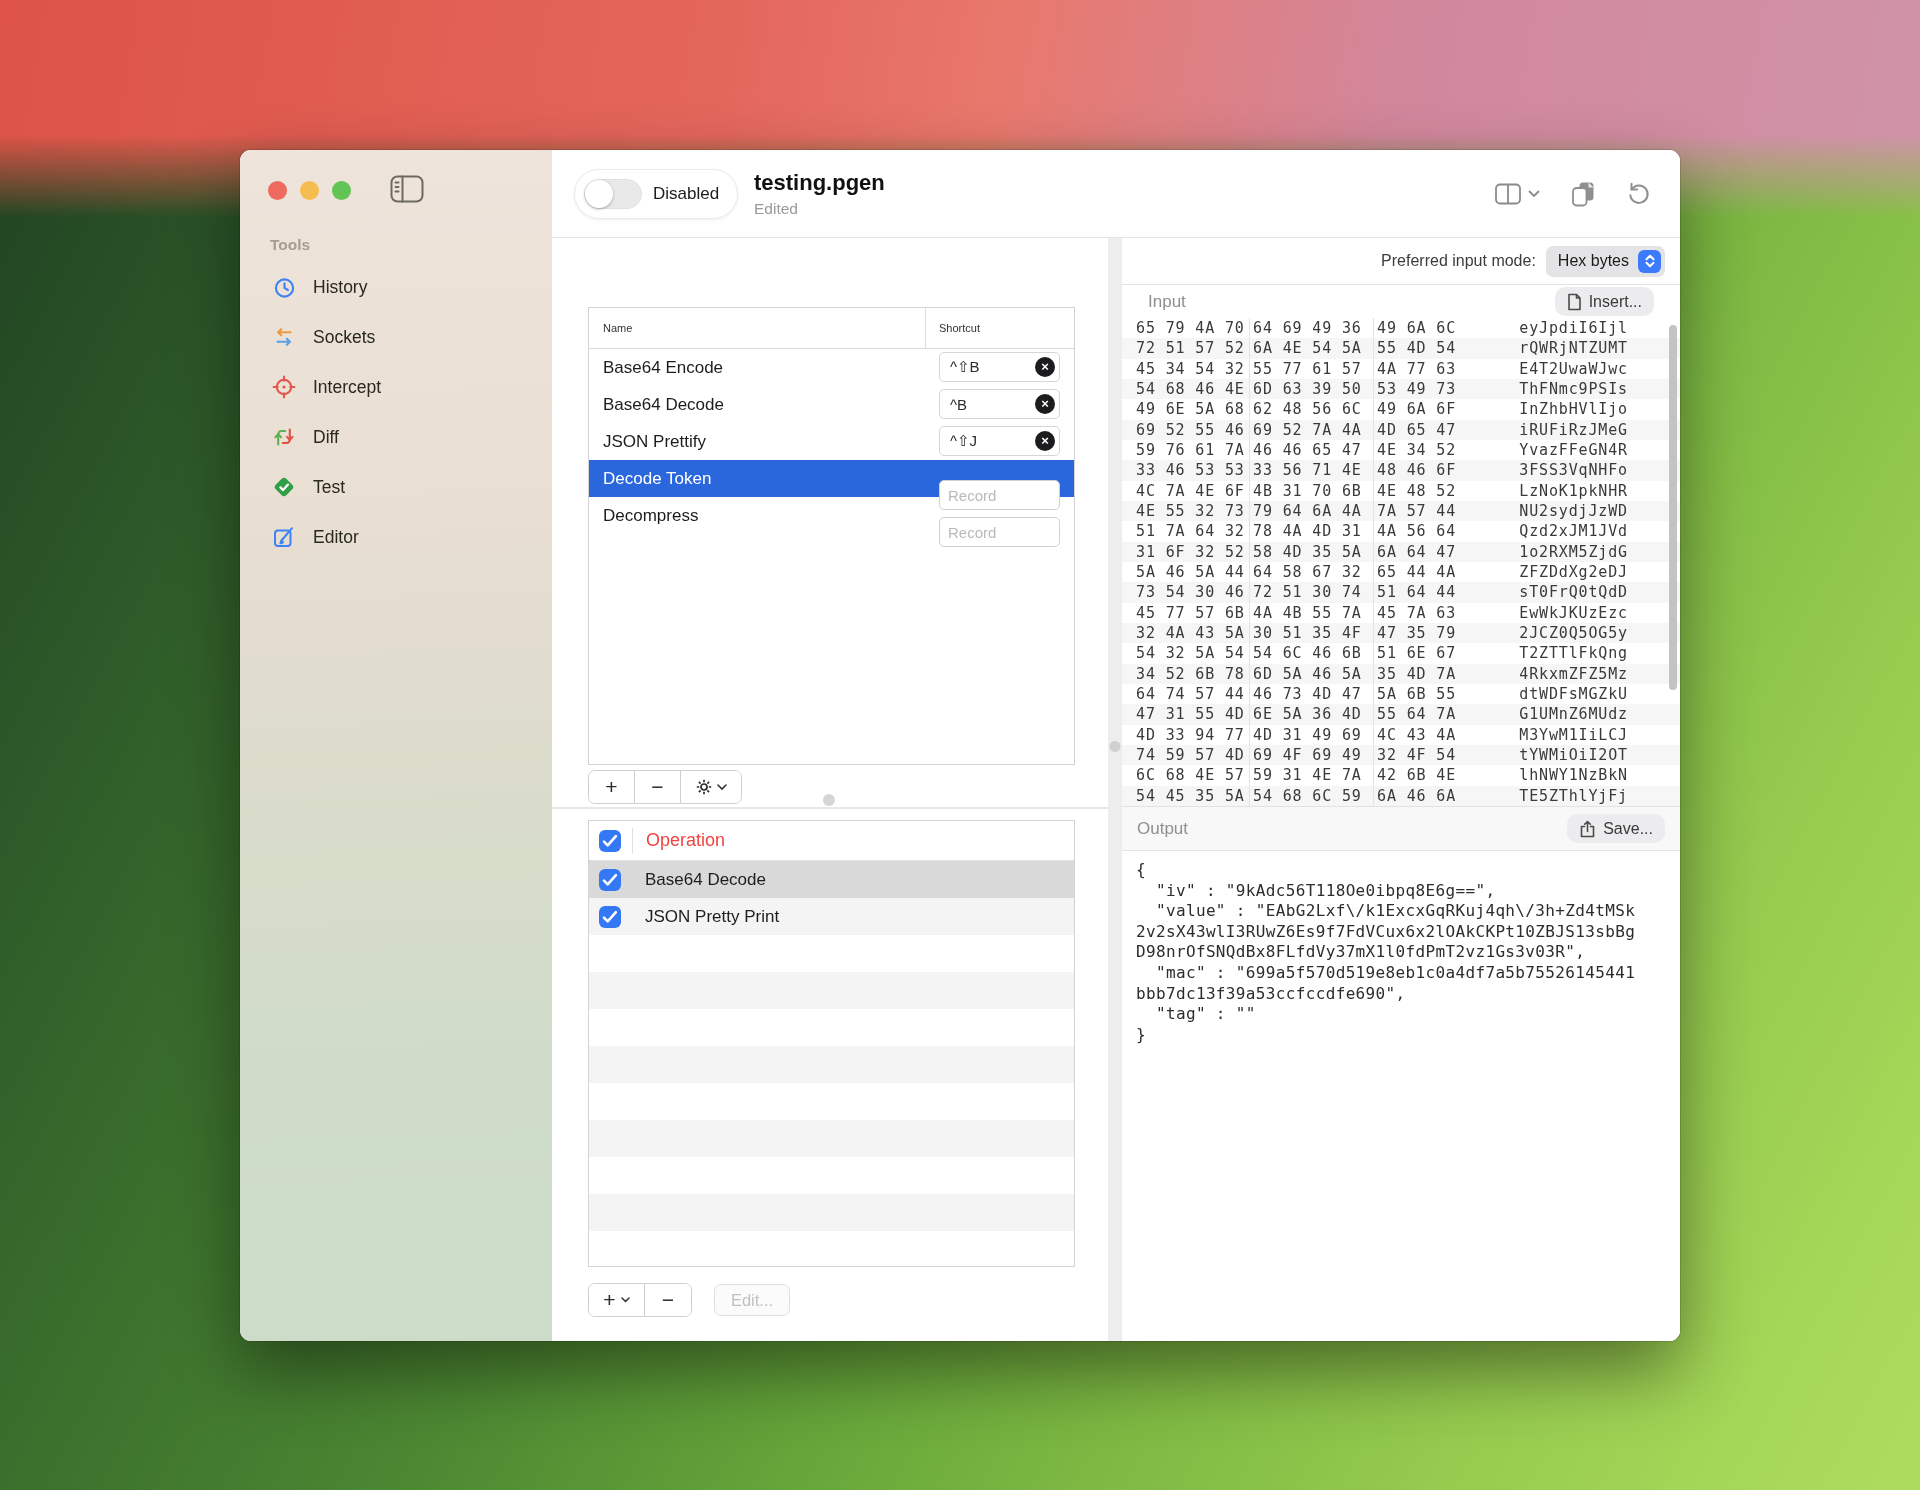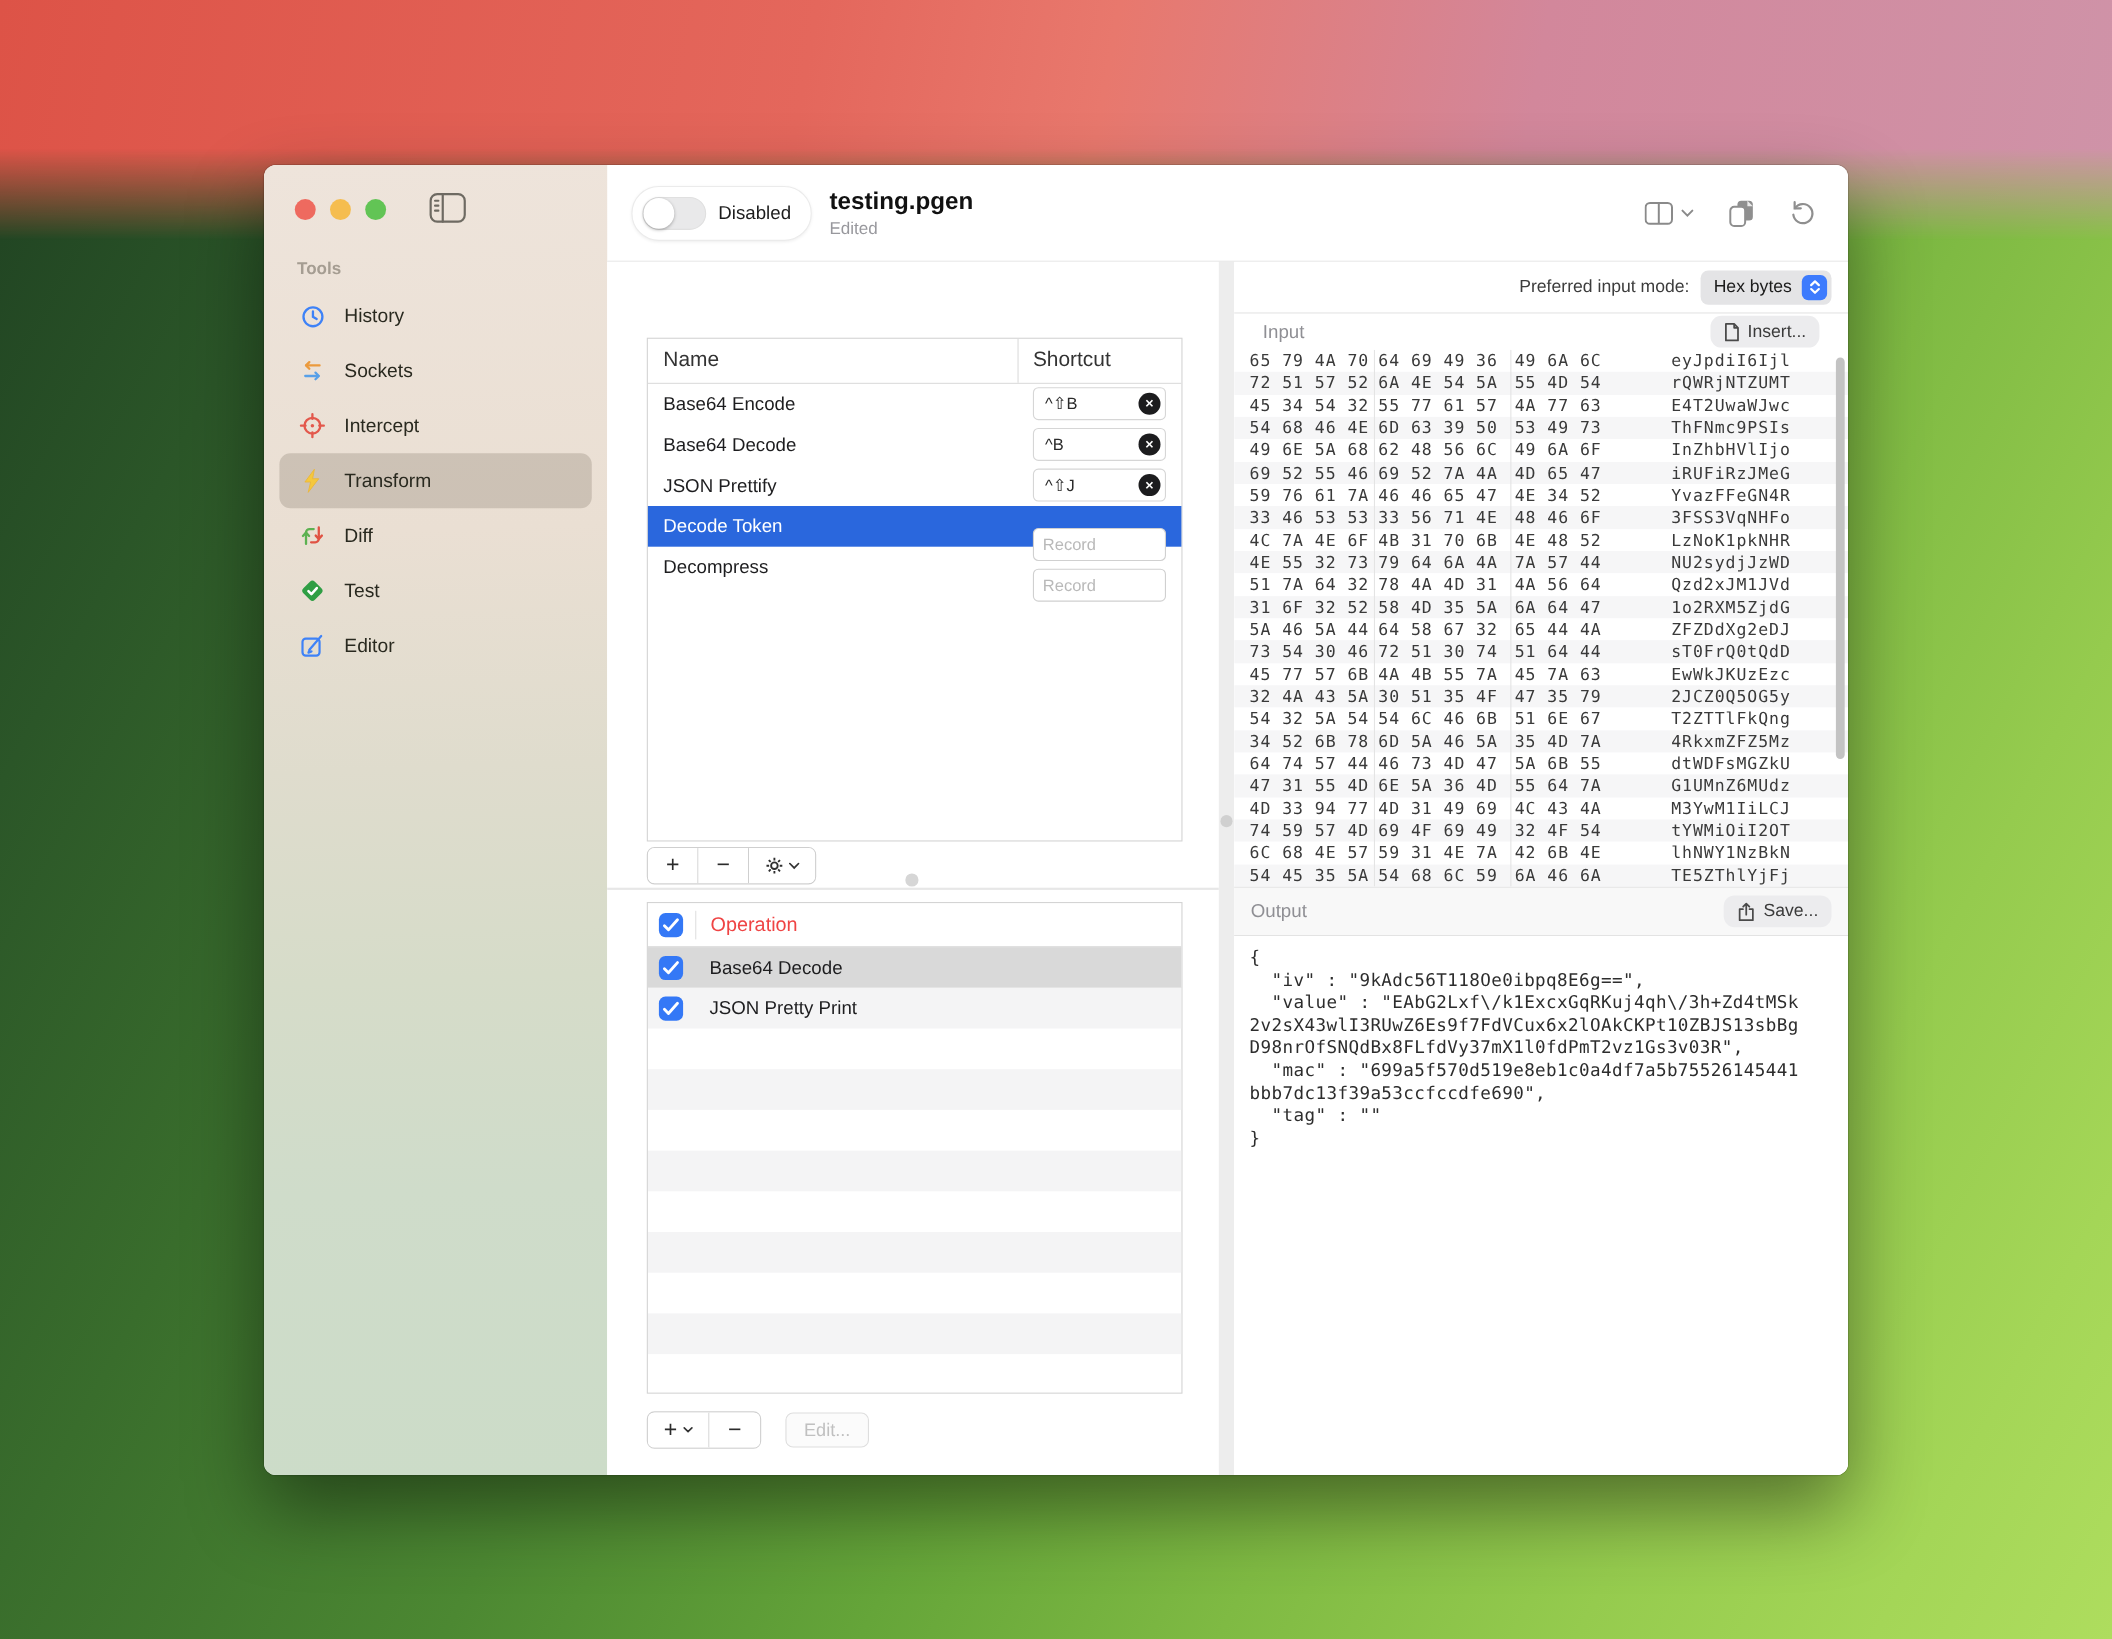--- a/index.html
+++ b/index.html
@@ -49,21 +49,21 @@
   .tb-btn { display:flex; align-items:center; gap:7px; }
 
   .body-row { flex:1; display:flex; }
 
   
   .left-pane { width:556px; flex:0 0 556px; position:relative; background:#fff; }
 
   .transforms-table { position:absolute; left:36px; top:69px; width:487px; height:458px;
     border:1px solid #d4d4d4; background:#fff; }
   .t-header { height:41px; display:flex; align-items:stretch; border-bottom:1px solid #dcdcdc;
-    font-size:19px; color:#333; }
+    font-size:11px; color:#333; }
   .t-col-name { width:337px; display:flex; align-items:center; padding-left:14px; border-right:1px solid #dcdcdc; }
   .t-col-shortcut { display:flex; align-items:center; padding-left:13px; }
   .t-row { height:37px; position:relative; display:flex; align-items:center; font-size:17px; color:#1d1d1f; }
   .t-row .t-name { padding-left:14px; }
   .t-row.selected { background:#2a67dd; color:#fff; }
   .shortcut-pill { position:absolute; left:350px; top:3px; width:121px; height:30px; background:#fff;
     border:1px solid #d6d6d6; border-radius:5px; display:flex; align-items:center; }
   .sc-text { flex:1; padding-left:10px; font-size:15px; color:#2b2b2b; }
   .clear-btn { width:20px; height:20px; margin-right:4px; border-radius:50%; background:#1c1c1e;
     color:#fff; font-size:13px; font-weight:700; line-height:20px; text-align:center; }
@@ -183,26 +183,20 @@
       </div>
       <div class="side-item">
         <svg width="26" height="26" viewBox="0 0 26 26">
             <g fill="none" stroke="#e3584c" stroke-width="2.1" stroke-linecap="round">
               <circle cx="13" cy="13" r="7.2"></circle>
               <path d="M13 2.6v4.2M13 19.2v4.2M2.6 13h4.2M19.2 13h4.2"></path>
             </g>
             <circle cx="13" cy="13" r="1.6" fill="#e3584c"></circle>
           </svg>
         <span>Intercept</span>
-      </div>
-      <div class="side-item sel">
-        <svg width="26" height="26" viewBox="0 0 26 26">
-            <path d="M14.8 2.6 6.2 14.2h5.2L9.2 23.6l9.6-12.4h-5.6z" fill="#f5c83d" stroke="#eab63a" stroke-width=".8" stroke-linejoin="round"></path>
-          </svg>
-        <span>Transform</span>
       </div>
       <div class="side-item">
         <svg width="26" height="26" viewBox="0 0 26 26">
             <g fill="none" stroke-linecap="round" stroke-linejoin="round" stroke-width="2.1">
               <g stroke="#5cb151">
                 <path d="M7.2 20.5V10.2a3.2 3.2 0 0 1 3.2-3.2h3.8"></path>
                 <path d="M4.4 13.2 7.2 10.2l2.8 3"></path>
               </g>
               <g stroke="#e05243">
                 <path d="M18.8 5.5v10.3a3.2 3.2 0 0 1-3.2 3.2h-3.8"></path>

